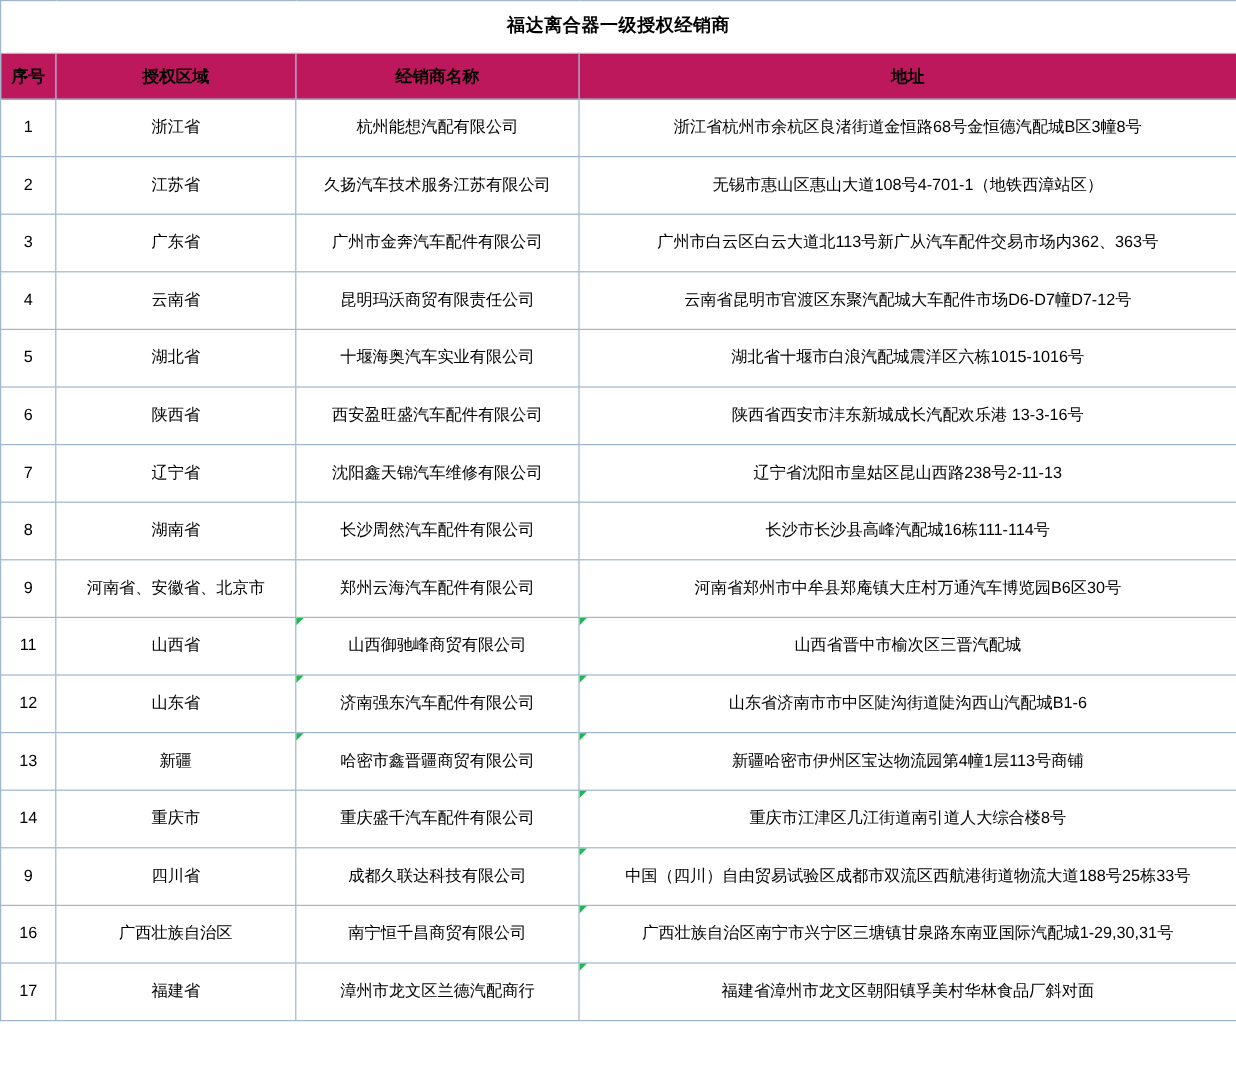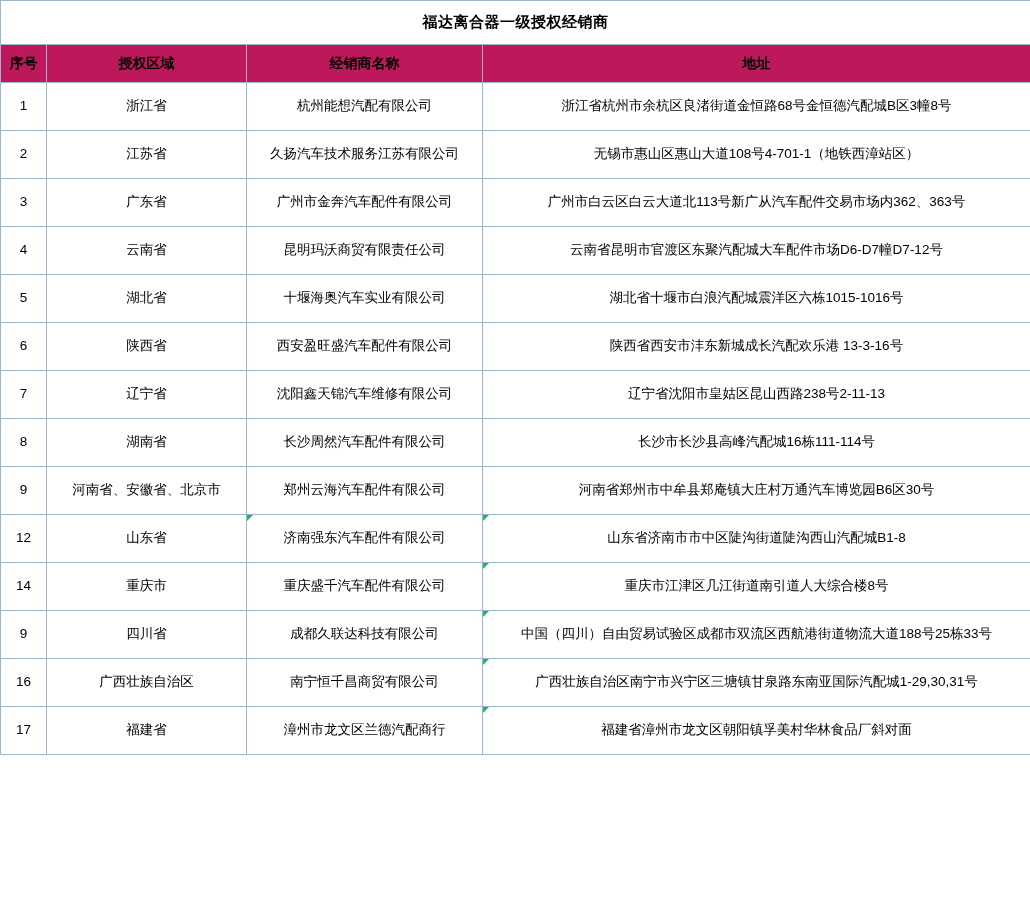--- a/index.html
+++ b/index.html
@@ -145,24 +145,36 @@
         <td class="col-name">长沙周然汽车配件有限公司</td>
         <td class="col-addr">长沙市长沙县高峰汽配城16栋111-114号</td>
       </tr>
       <tr class="data-row">
         <td class="col-no">9</td>
         <td class="col-area">河南省、安徽省、北京市</td>
         <td class="col-name">郑州云海汽车配件有限公司</td>
         <td class="col-addr">河南省郑州市中牟县郑庵镇大庄村万通汽车博览园B6区30号</td>
       </tr>
       <tr class="data-row">
+        <td class="col-no">11</td>
+        <td class="col-area">山西省</td>
+        <td class="col-name marker">山西御驰峰商贸有限公司</td>
+        <td class="col-addr marker">山西省晋中市榆次区三晋汽配城</td>
+      </tr>
+      <tr class="data-row">
         <td class="col-no">12</td>
         <td class="col-area">山东省</td>
         <td class="col-name marker">济南强东汽车配件有限公司</td>
-        <td class="col-addr marker">山东省济南市市中区陡沟街道陡沟西山汽配城B1-8</td>
+        <td class="col-addr marker">山东省济南市市中区陡沟街道陡沟西山汽配城B1-6</td>
+      </tr>
+      <tr class="data-row">
+        <td class="col-no">13</td>
+        <td class="col-area">新疆</td>
+        <td class="col-name marker">哈密市鑫晋疆商贸有限公司</td>
+        <td class="col-addr marker">新疆哈密市伊州区宝达物流园第4幢1层113号商铺</td>
       </tr>
       <tr class="data-row">
         <td class="col-no">14</td>
         <td class="col-area">重庆市</td>
         <td class="col-name">重庆盛千汽车配件有限公司</td>
         <td class="col-addr marker">重庆市江津区几江街道南引道人大综合楼8号</td>
       </tr>
       <tr class="data-row">
         <td class="col-no">9</td>
         <td class="col-area">四川省</td>

